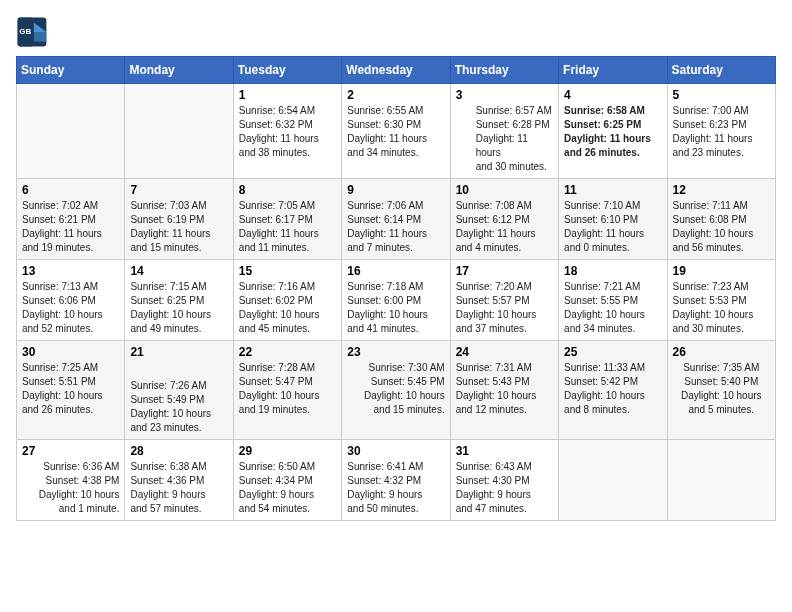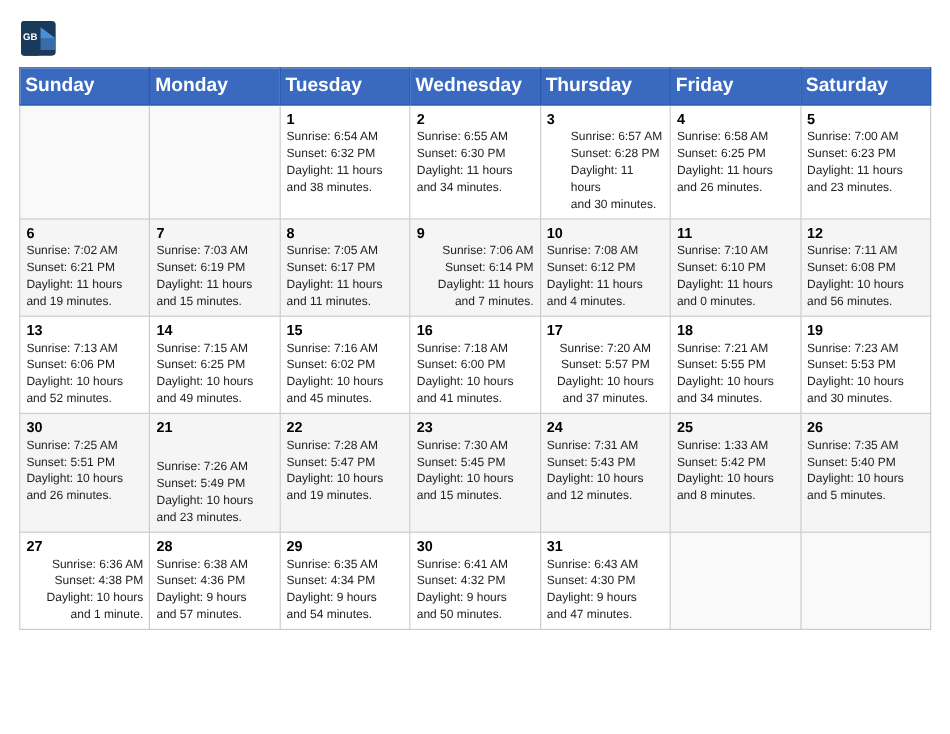--- a/index.html
+++ b/index.html
@@ -46,21 +46,21 @@
     table {
       width: 100%;
       border-collapse: collapse;
       font-size: 11px;
     }
     thead tr th {
       background: #3a6abf;
       color: #fff;
       padding: 6px 4px;
       text-align: left;
-      font-size: 16px;
+      font-size: 12px;
       font-weight: bold;
       border: 1px solid #2a5aaf;
     }
     tbody tr td {
       border: 1px solid #ccc;
       vertical-align: top;
       padding: 4px 5px;
       width: 14.28%;
       height: 80px;
       background: #fff;
@@ -138,21 +138,21 @@
         </td>
         <td>
           <span class="day-num">3</span>
           <div class="day-info" style="white-space: pre-line; margin-left: 20px;">Sunrise: 6:57 AM
 Sunset: 6:28 PM
 Daylight: 11 hours
 and 30 minutes.</div>
         </td>
         <td>
           <span class="day-num">4</span>
-          <div class="day-info" style="white-space: pre-line;">Sunrise: 6:58 AM
+          <div class="day-info" style="white-space: pre-line; font-weight: bold;">Sunrise: 6:58 AM
 Sunset: 6:25 PM
 Daylight: 11 hours
 and 26 minutes.</div>
         </td>
         <td>
           <span class="day-num">5</span>
           <div class="day-info" style="white-space: pre-line;">Sunrise: 7:00 AM
 Sunset: 6:23 PM
 Daylight: 11 hours
 and 23 minutes.</div>
@@ -175,21 +175,21 @@
         </td>
         <td>
           <span class="day-num">8</span>
           <div class="day-info" style="white-space: pre-line;">Sunrise: 7:05 AM
 Sunset: 6:17 PM
 Daylight: 11 hours
 and 11 minutes.</div>
         </td>
         <td>
           <span class="day-num">9</span>
-          <div class="day-info" style="white-space: pre-line; text-align: right;">Sunrise: 7:06 AM
+          <div class="day-info" style="white-space: pre-line;">Sunrise: 7:06 AM
 Sunset: 6:14 PM
 Daylight: 11 hours
 and 7 minutes.</div>
         </td>
         <td>
           <span class="day-num">10</span>
           <div class="day-info" style="white-space: pre-line;">Sunrise: 7:08 AM
 Sunset: 6:12 PM
 Daylight: 11 hours
 and 4 minutes.</div>
@@ -233,21 +233,21 @@
         </td>
         <td>
           <span class="day-num">16</span>
           <div class="day-info" style="white-space: pre-line;">Sunrise: 7:18 AM
 Sunset: 6:00 PM
 Daylight: 10 hours
 and 41 minutes.</div>
         </td>
         <td>
           <span class="day-num">17</span>
-          <div class="day-info" style="white-space: pre-line; text-align: center;">Sunrise: 7:20 AM
+          <div class="day-info" style="white-space: pre-line;">Sunrise: 7:20 AM
 Sunset: 5:57 PM
 Daylight: 10 hours
 and 37 minutes.</div>
         </td>
         <td>
           <span class="day-num">18</span>
           <div class="day-info" style="white-space: pre-line;">Sunrise: 7:21 AM
 Sunset: 5:55 PM
 Daylight: 10 hours
 and 34 minutes.</div>
@@ -277,42 +277,42 @@
         </td>
         <td>
           <span class="day-num">22</span>
           <div class="day-info" style="white-space: pre-line;">Sunrise: 7:28 AM
 Sunset: 5:47 PM
 Daylight: 10 hours
 and 19 minutes.</div>
         </td>
         <td>
           <span class="day-num">23</span>
-          <div class="day-info" style="white-space: pre-line;">Sunrise: 7:30 AM
+          <div class="day-info" style="white-space: pre-line; text-align: right;">Sunrise: 7:30 AM
 Sunset: 5:45 PM
 Daylight: 10 hours
 and 15 minutes.</div>
         </td>
         <td>
           <span class="day-num">24</span>
           <div class="day-info" style="white-space: pre-line;">Sunrise: 7:31 AM
 Sunset: 5:43 PM
 Daylight: 10 hours
 and 12 minutes.</div>
         </td>
         <td>
           <span class="day-num">25</span>
-          <div class="day-info" style="white-space: pre-line;">Sunrise: 1:33 AM
+          <div class="day-info" style="white-space: pre-line;">Sunrise: 11:33 AM
 Sunset: 5:42 PM
 Daylight: 10 hours
 and 8 minutes.</div>
         </td>
         <td>
           <span class="day-num">26</span>
-          <div class="day-info" style="white-space: pre-line;">Sunrise: 7:35 AM
+          <div class="day-info" style="white-space: pre-line; text-align: center;">Sunrise: 7:35 AM
 Sunset: 5:40 PM
 Daylight: 10 hours
 and 5 minutes.</div>
         </td>
       </tr>
       <tr>
         <td>
           <span class="day-num">27</span>
           <div class="day-info" style="white-space: pre-line; text-align: right;">Sunrise: 6:36 AM
 Sunset: 4:38 PM
@@ -321,21 +321,21 @@
         </td>
         <td>
           <span class="day-num">28</span>
           <div class="day-info" style="white-space: pre-line;">Sunrise: 6:38 AM
 Sunset: 4:36 PM
 Daylight: 9 hours
 and 57 minutes.</div>
         </td>
         <td>
           <span class="day-num">29</span>
-          <div class="day-info" style="white-space: pre-line;">Sunrise: 6:35 AM
+          <div class="day-info" style="white-space: pre-line;">Sunrise: 6:50 AM
 Sunset: 4:34 PM
 Daylight: 9 hours
 and 54 minutes.</div>
         </td>
         <td>
           <span class="day-num">30</span>
           <div class="day-info" style="white-space: pre-line;">Sunrise: 6:41 AM
 Sunset: 4:32 PM
 Daylight: 9 hours
 and 50 minutes.</div>

